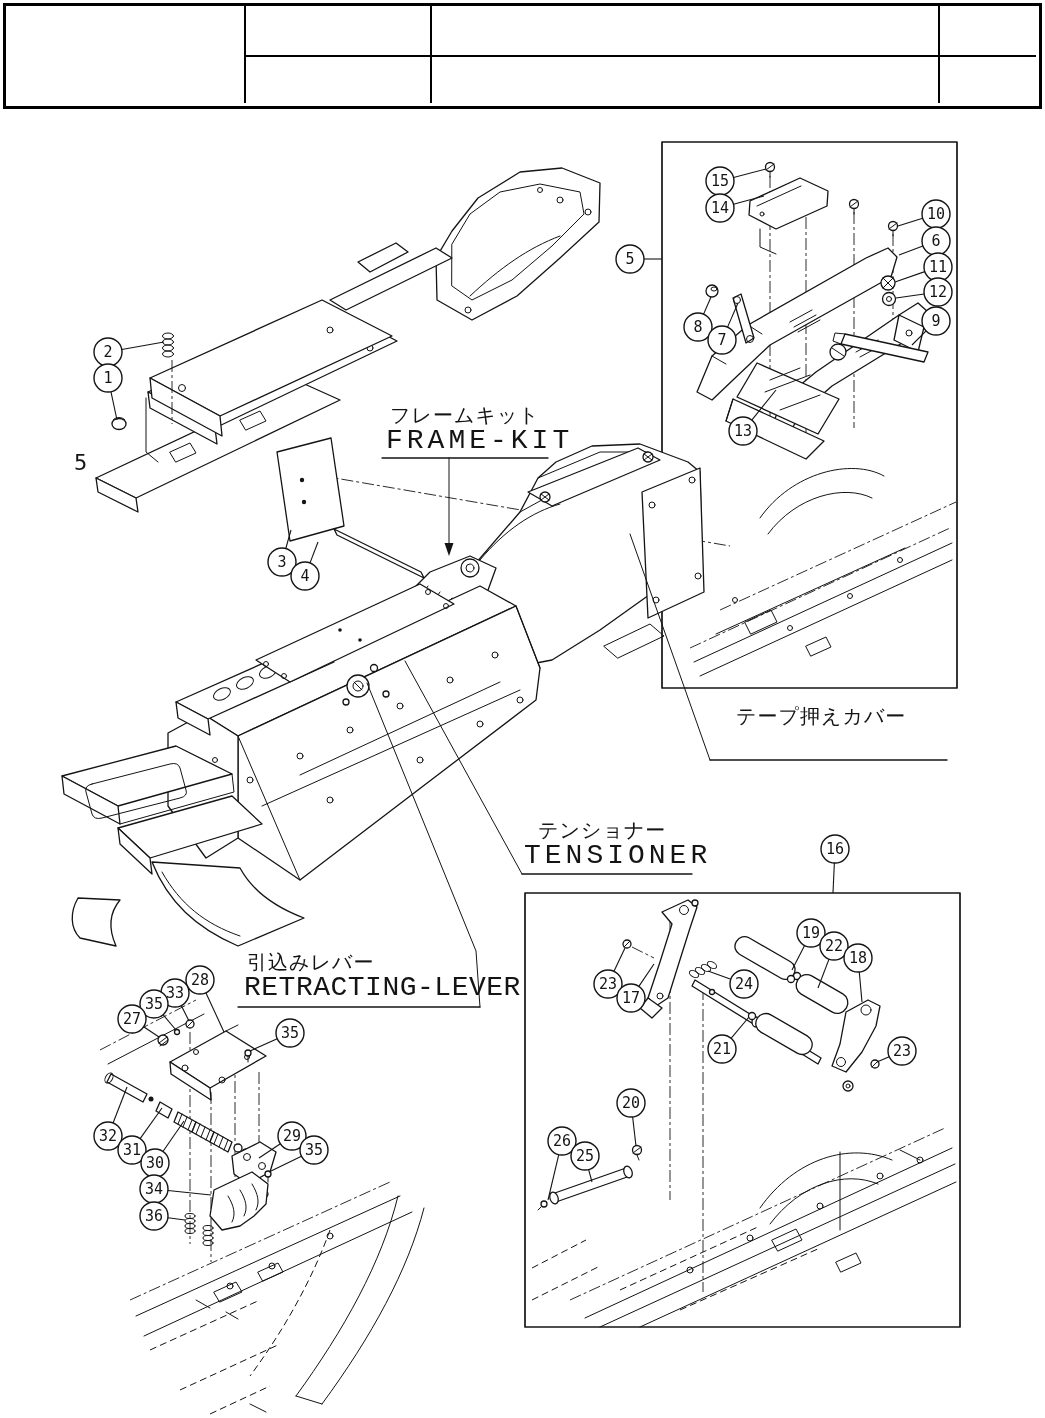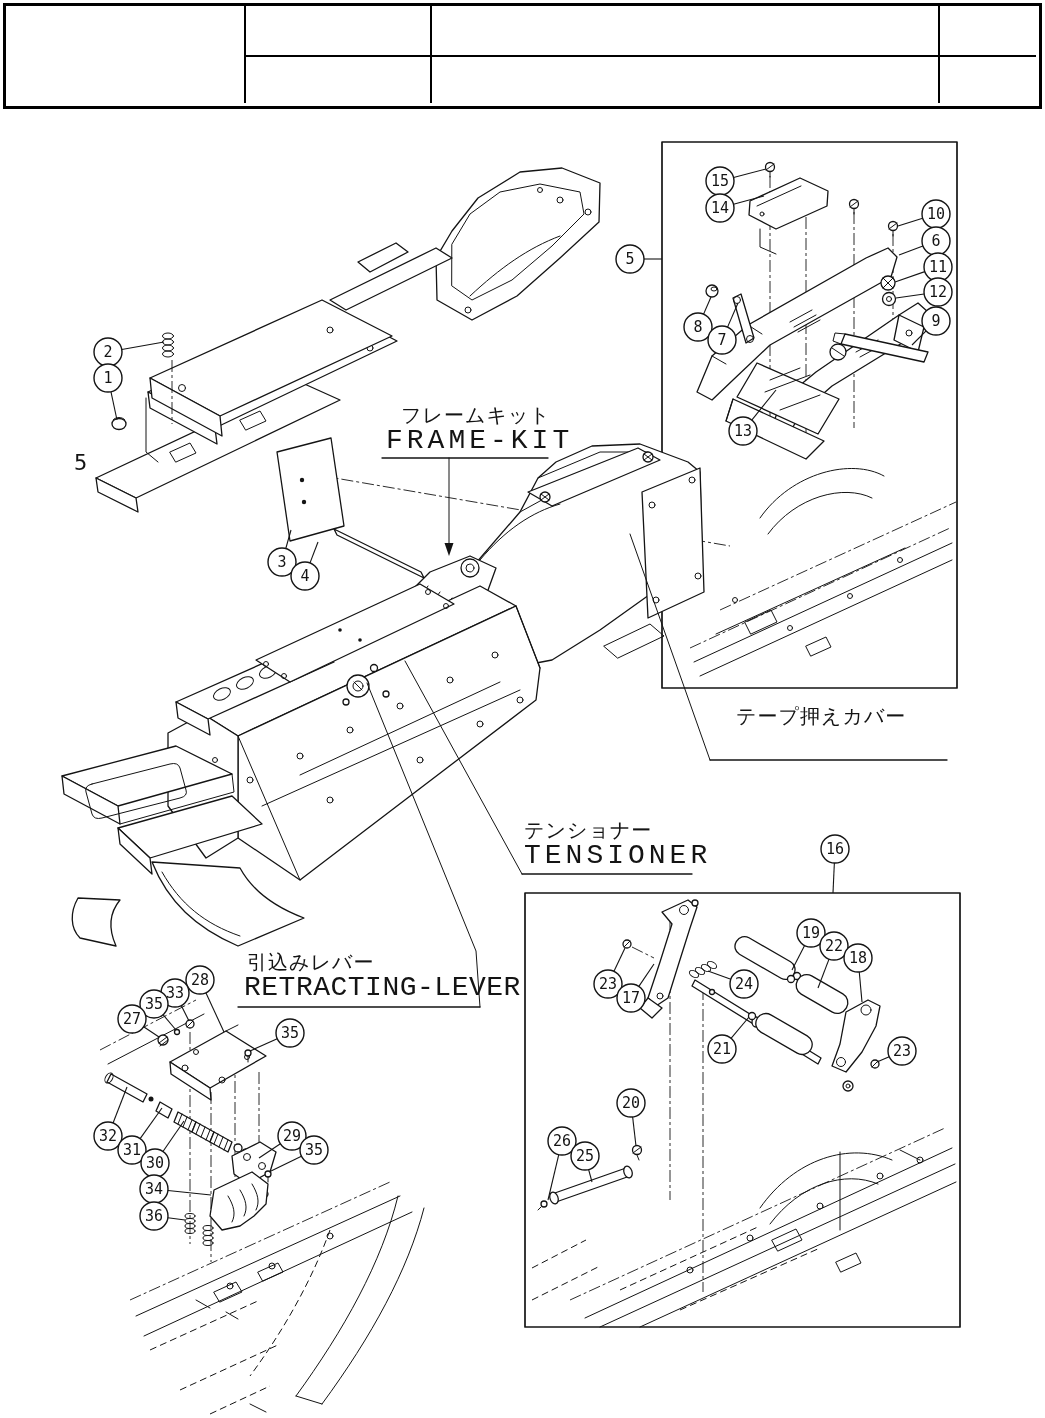--- a/index.html
+++ b/index.html
@@ -647,30 +647,30 @@
       </g>
       <line x1="167.88489013287636" y1="1217.7915987268227" x2="185" y2="1220" stroke="#141414" stroke-width="1.1"></line>
       <g>
         <circle cx="154" cy="1216" r="14" fill="#ffffff" stroke="#141414" stroke-width="1.4"></circle>
         <text x="154" y="1221" text-anchor="middle" font-size="15" font-family="&quot;DejaVu Sans Mono&quot;, monospace" fill="#141414">36</text>
       </g>
     </g>
 </svg>
 
 <div class="lbl sp4" style="left:386px;top:403px">
-  <div class="jp" style="margin-left:15px">フレームキット</div>
+  <div class="jp" style="margin-left:4px">フレームキット</div>
   <div class="en">FRAME-KIT</div>
 </div>
 
 <div class="lbl sp4" style="left:716px;top:704px">
   <div class="jp" style="margin-left:20px">テープ押えカバー</div>
 </div>
 
 <div class="lbl sp4" style="left:524px;top:818px">
-  <div class="jp" style="">テンショナー</div>
+  <div class="jp" style="margin-left:14px">テンショナー</div>
   <div class="en">TENSIONER</div>
 </div>
 
 <div class="lbl sp0" style="left:244px;top:950px">
   <div class="jp" style="margin-left:3px">引込みレバー</div>
   <div class="en">RETRACTING-LEVER</div>
 </div>
 
 <div class="plain-num" style="left:74px;top:450px">5</div>
 

